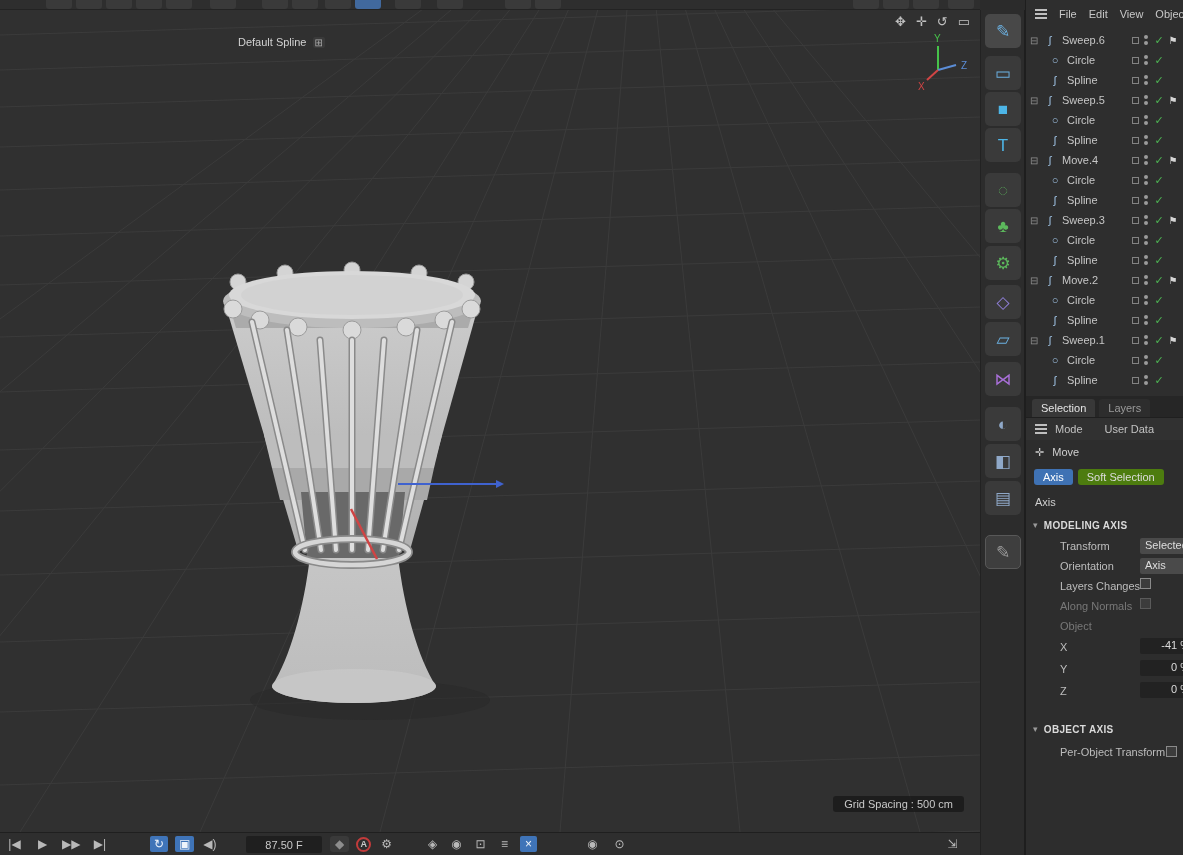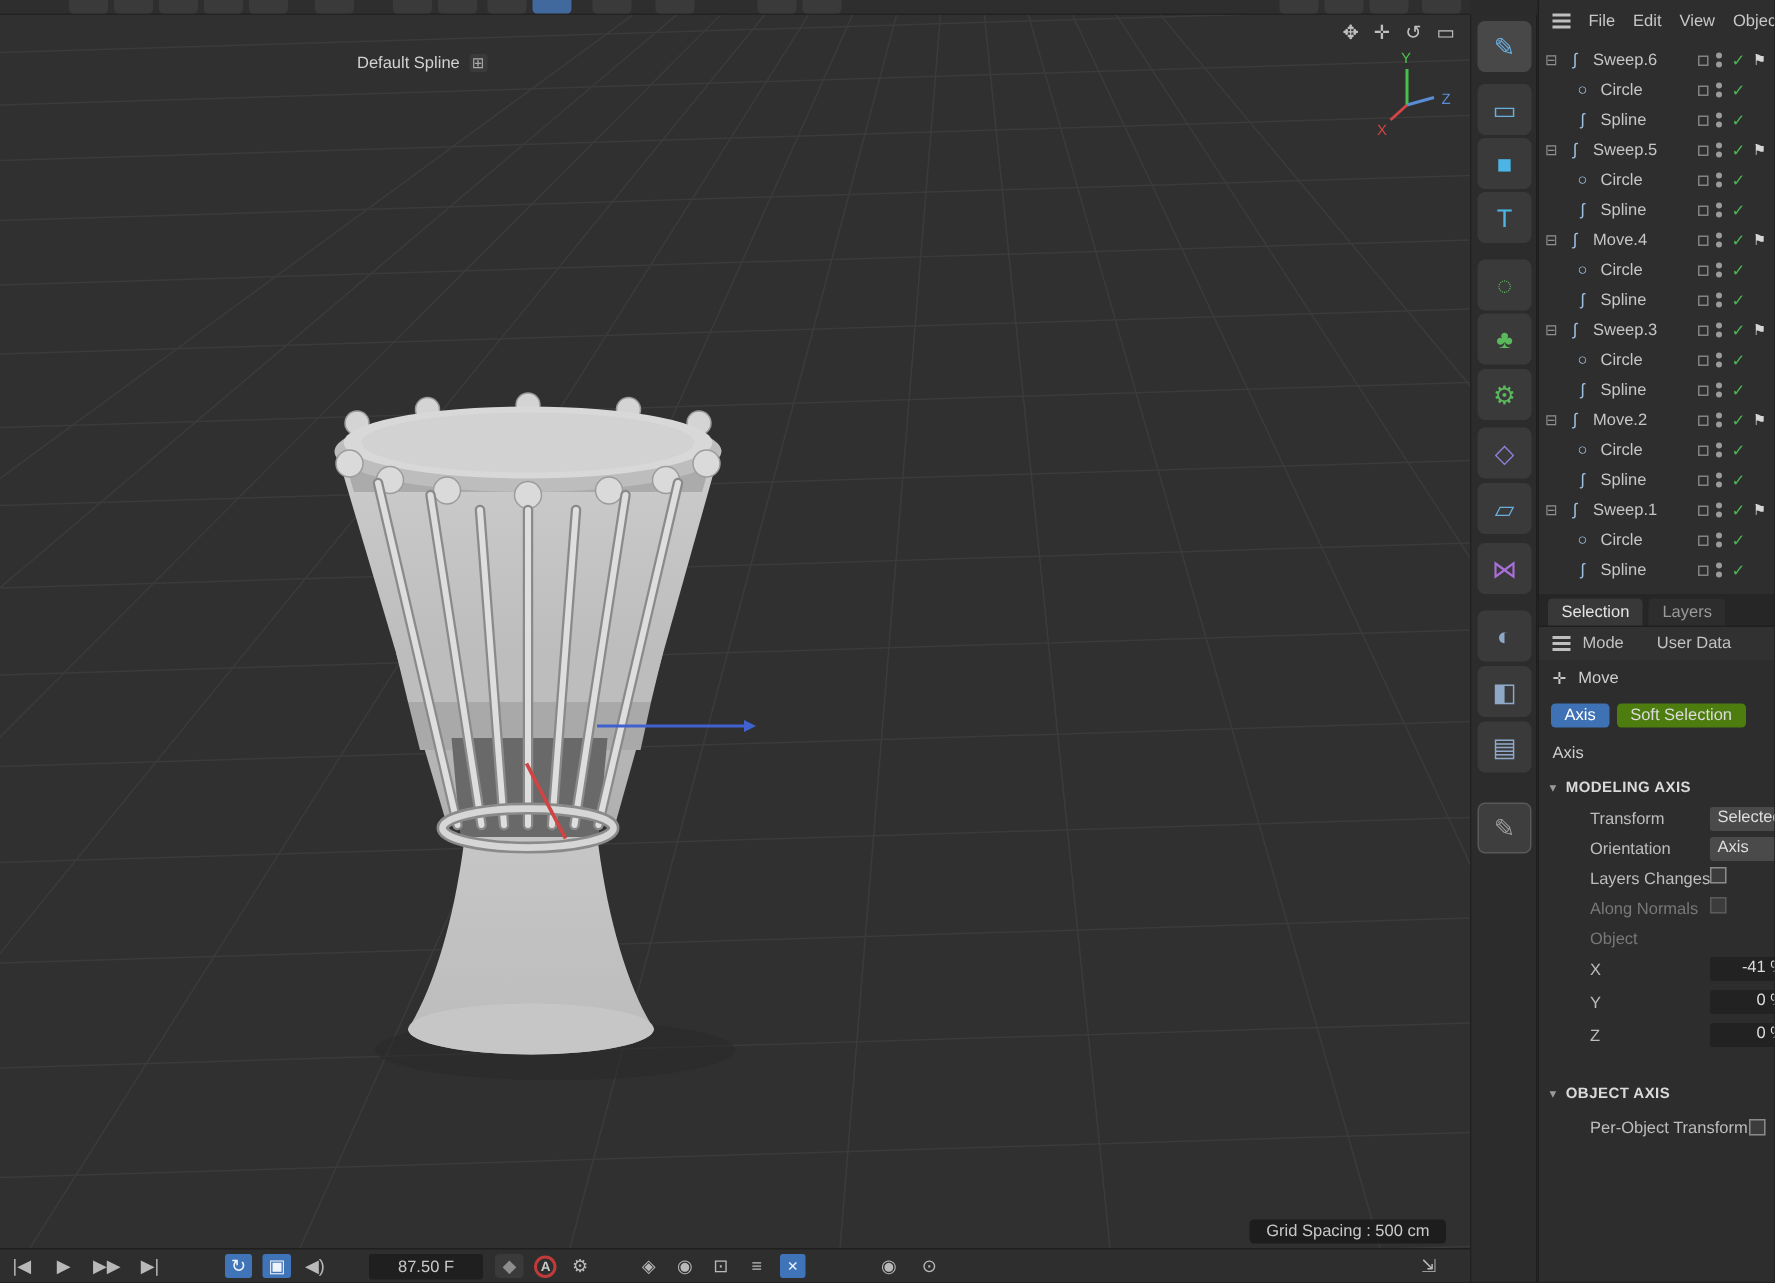--- a/index.html
+++ b/index.html
@@ -13,21 +13,21 @@
   .stub.blue{background:#41699e}
 
   
   .viewport{position:absolute;left:0;top:10px;width:980px;height:822px;background:#303030;overflow:hidden}
   .vp-svg{position:absolute;left:0;top:0}
   .cam-label{position:absolute;left:238px;top:26px;display:flex;align-items:center;gap:6px;color:#d2d2d2}
   .cam-ic{color:#a8a8a8;font-size:10px;background:#3a3a3a;border-radius:2px;padding:0 2px}
   .vp-nav{position:absolute;right:10px;top:4px;display:flex;gap:10px;color:#c0c0c0;font-size:13px}
   .vp-nav-ic{cursor:default}
   .gizmo{position:absolute;right:8px;top:22px}
-  .grid-pill{position:absolute;right:16px;bottom:3px;background:rgba(22,22,22,.72);border-radius:3px;padding:2px 11px;color:#c9c9c9}
+  .grid-pill{position:absolute;right:16px;bottom:20px;background:rgba(22,22,22,.72);border-radius:3px;padding:2px 11px;color:#c9c9c9}
 
   
   .tool-col{position:absolute;left:980px;top:10px;width:45px;height:845px;background:#2c2c2c;border-left:1px solid #222;border-right:1px solid #1e1e1e}
   .tool-btn{position:absolute;left:4px;width:36px;height:34px;background:#3a3a3a;border-radius:5px;display:flex;align-items:center;justify-content:center;font-size:17px;cursor:default}
   .tool-btn.active{background:#484848}
   .tool-btn.boxed{background:#3e3e3e;border:1px solid #585858}
   .tool-glyph{line-height:1}
 
   
   .right-panel{position:absolute;left:1025px;top:0;width:158px;height:855px;background:#2d2d2d;border-left:1px solid #1e1e1e}

